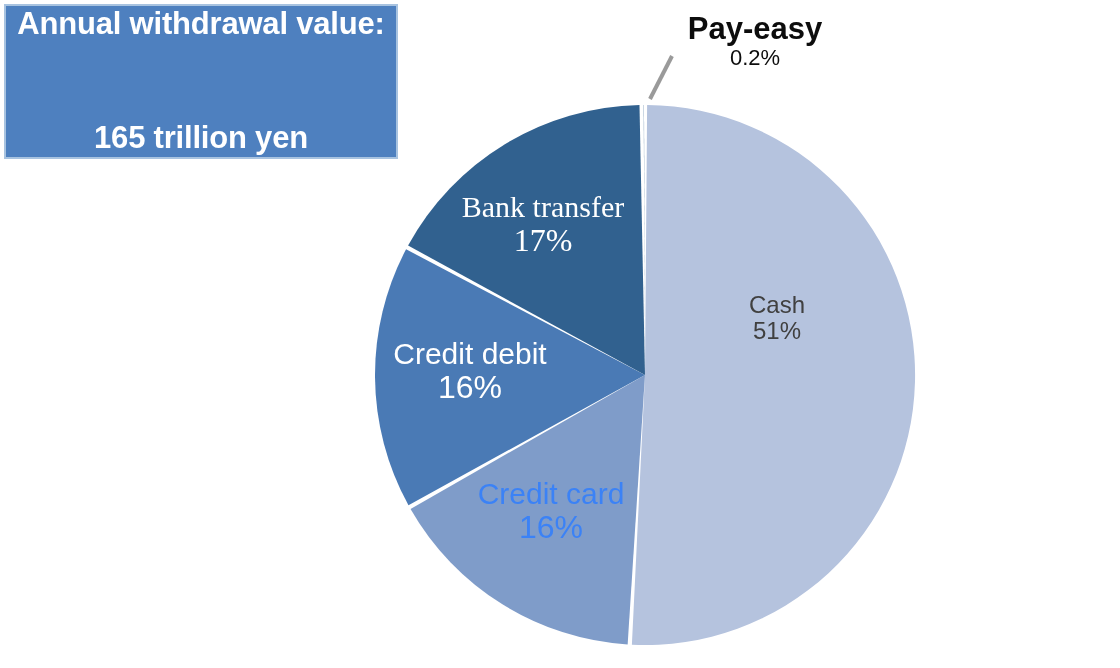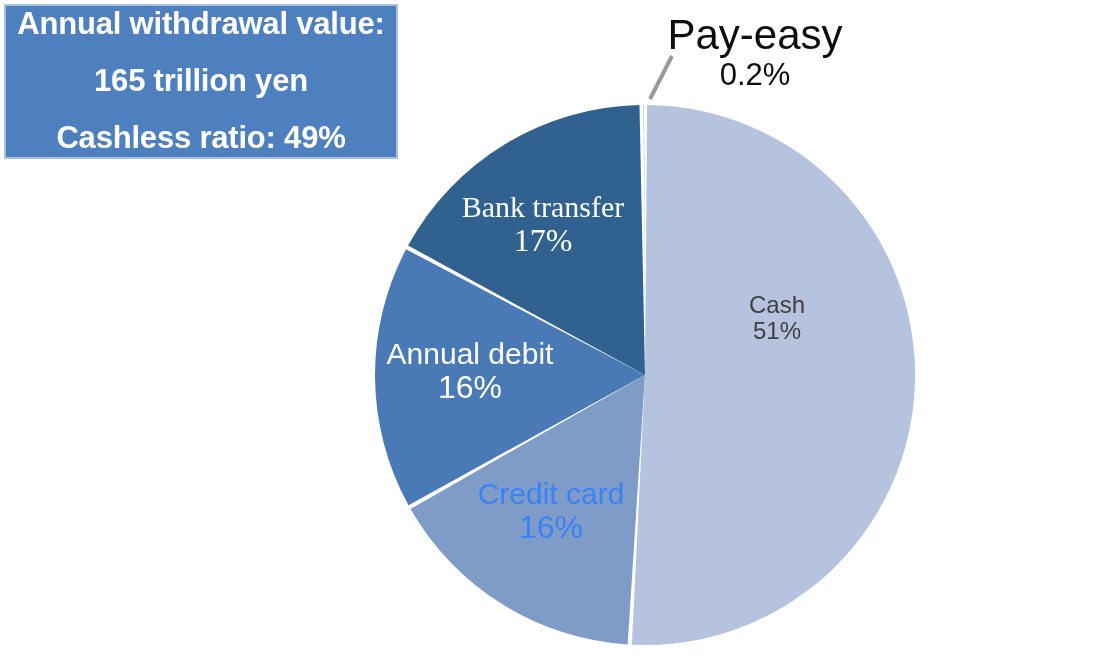--- a/index.html
+++ b/index.html
@@ -98,32 +98,31 @@
     width: 290px;
     color: #ffffff;
     font-family: Liberation Serif, serif;
   }
   .label-payeasy {
     left: 560px;
     top: 12px;
     width: 390px;
     color: #0d0d0d;
   }
-  .label-payeasy .lbl-name { font-size: 42px; }
-  .label-payeasy .lbl-val  { font-size: 31px; }
+  .label-payeasy .lbl-name { font-size: 31px; font-weight: bold; }
+  .label-payeasy .lbl-val  { font-size: 22px; }
 </style>
 </head>
 <body>
 
 <div id="page">
 
   <div id="info-box">
     <span class="info-line">Annual withdrawal value:</span>
     <span class="info-line">165 trillion yen</span>
-    <span class="info-line">Cashless ratio: 49%</span>
   </div>
 
   <div id="pie-wrap">
     <svg id="pie-svg" width="1120" height="668" viewBox="0 0 1120 668">
       <g id="pie-slices">
           <path d="M 645.00 375.00 L 647.12 105.01 A 270 270 0 1 1 631.89 644.68 Z" fill="#b5c3de" stroke="none"></path>
           <path d="M 645.00 375.00 L 627.65 644.44 A 270 270 0 0 1 410.54 508.90 Z" fill="#7f9cc9" stroke="none"></path>
           <path d="M 645.00 375.00 L 408.47 505.20 A 270 270 0 0 1 406.06 249.27 Z" fill="#4a7ab5" stroke="none"></path>
           <path d="M 645.00 375.00 L 408.07 245.53 A 270 270 0 0 1 639.49 105.06 Z" fill="#31618f" stroke="none"></path>
           <path d="M 645.00 375.00 L 643.73 105.00 A 270 270 0 0 1 643.97 105.00 Z" fill="#31618f" stroke="none"></path>
@@ -135,21 +134,21 @@
       <span class="lbl-name">Cash</span>
       <span class="lbl-val">51%</span>
     </div>
 
     <div class="slice-label label-credit">
       <span class="lbl-name">Credit card</span>
       <span class="lbl-val">16%</span>
     </div>
 
     <div class="slice-label label-direct">
-      <span class="lbl-name">Annual debit</span>
+      <span class="lbl-name">Credit debit</span>
       <span class="lbl-val">16%</span>
     </div>
 
     <div class="slice-label label-bank">
       <span class="lbl-name">Bank transfer</span>
       <span class="lbl-val">17%</span>
     </div>
 
     <div class="slice-label label-payeasy">
       <span class="lbl-name">Pay-easy</span>

